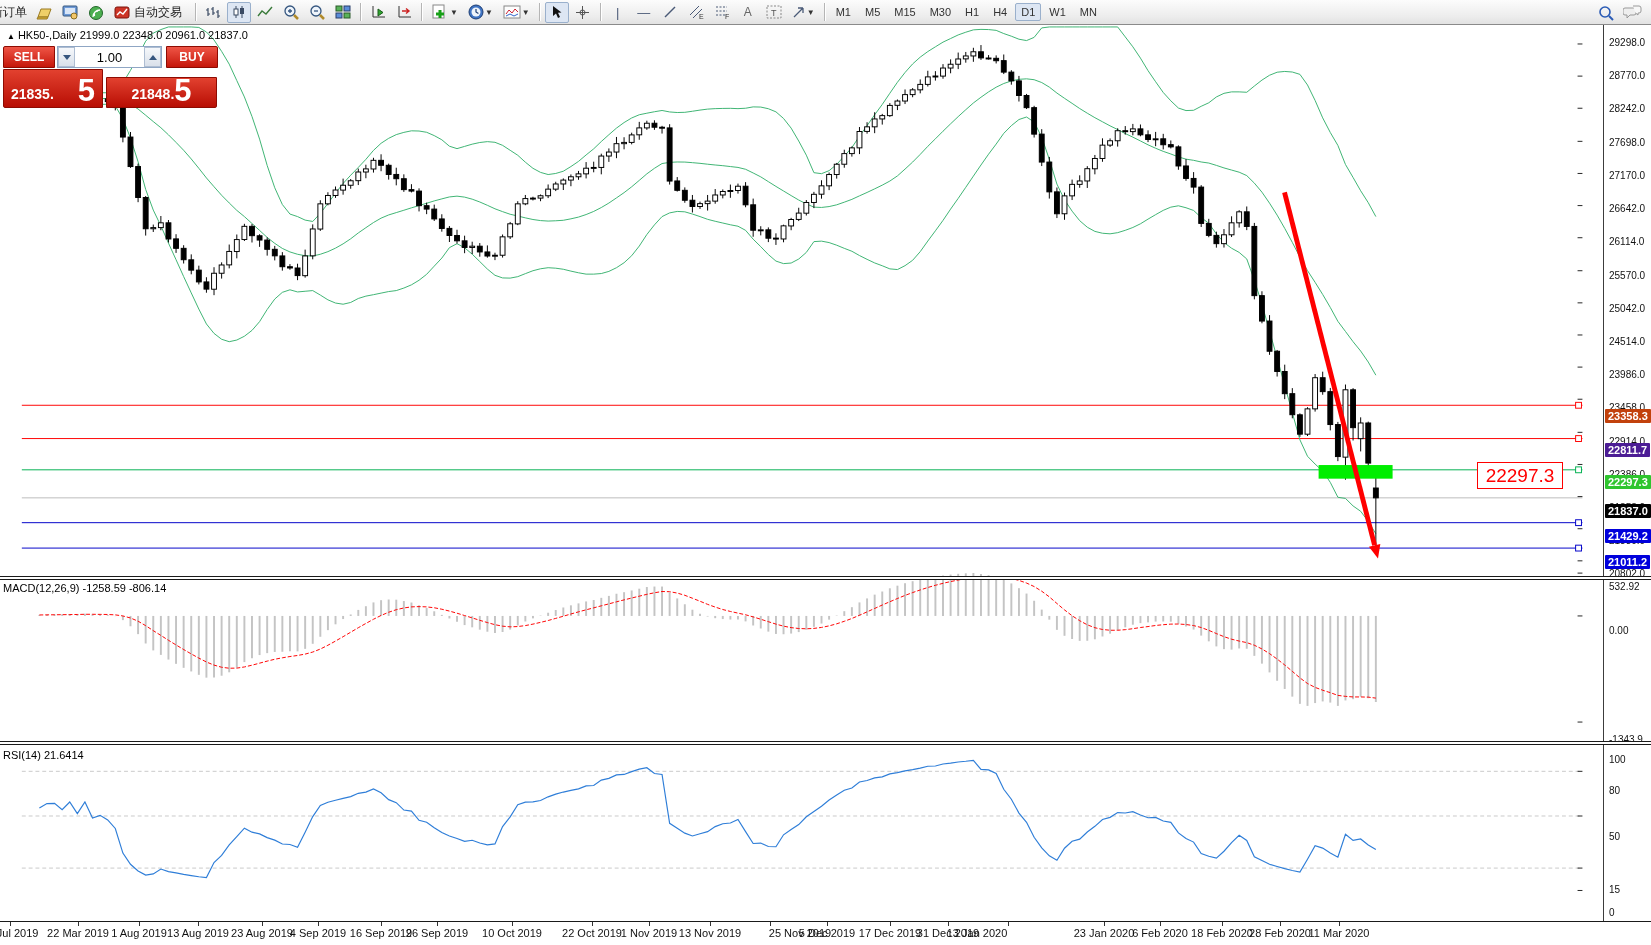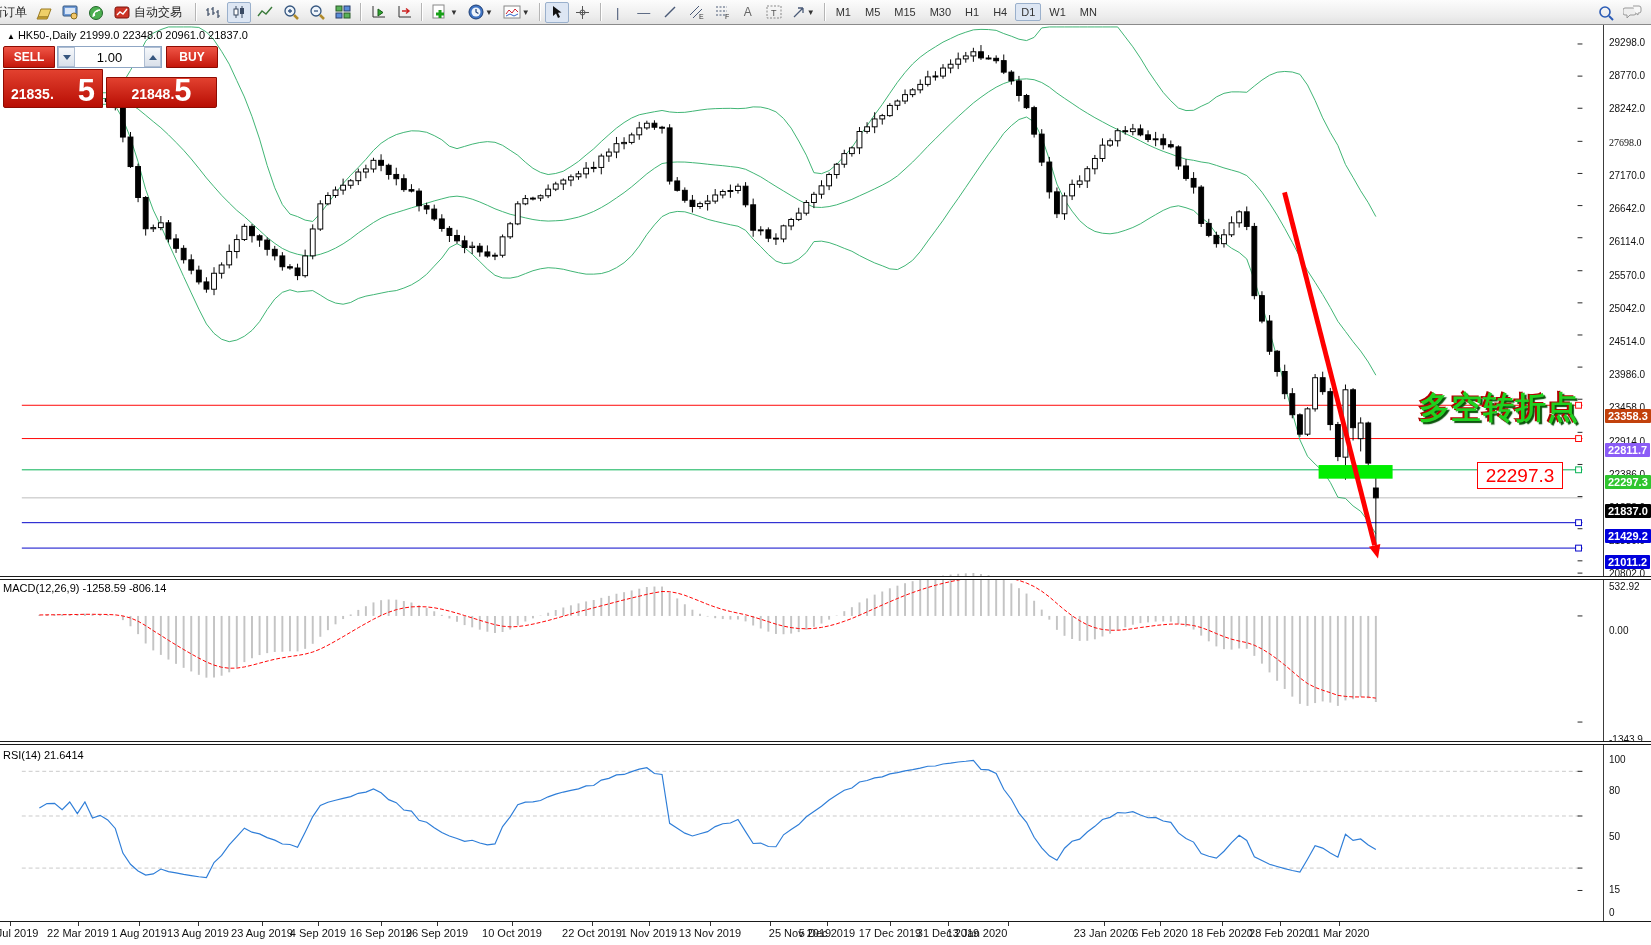--- a/index.html
+++ b/index.html
@@ -886,49 +886,48 @@
         <span class="tp-sm">21835.</span>
           <span class="tp-bg">5</span>
       </div>
       <div class="tp-price" id="tp-price-buy">
         <span class="tp-sm">21848.</span>
           <span class="tp-bg">5</span>
       </div>
     </div>
   </div>
 
-  <div id="annotation" style="color: rgb(31, 209, 31);">多空转折点</div>
   <div id="price-tag" style="color: rgb(255, 0, 0);">22297.3</div>
 
   <div class="pane-label" style="top:557px;">MACD(12,26,9) -1258.59 -806.14</div>
   <div class="pane-label" style="top:724px;">RSI(14) 21.6414</div>
 
   <div class="separator" style="top:551px;"></div>
   <div class="separator" style="top:716px;"></div>
 
   <div id="axis-col">
       <div class="ax-tick" style="top: 12.4956px;">29298.0</div>
       <div class="ax-tick" style="top: 45.4881px;">28770.0</div>
       <div class="ax-tick" style="top: 78.4807px;">28242.0</div>
-      <div class="ax-tick" style="top: 112.473px; font-family: Liberation Serif, serif;">27698.0</div>
+      <div class="ax-tick" style="top: 112.473px;">27698.0</div>
       <div class="ax-tick" style="top: 145.466px;">27170.0</div>
       <div class="ax-tick" style="top: 178.458px;">26642.0</div>
       <div class="ax-tick" style="top: 211.451px;">26114.0</div>
       <div class="ax-tick" style="top: 245.443px;">25570.0</div>
       <div class="ax-tick" style="top: 278.435px;">25042.0</div>
       <div class="ax-tick" style="top: 311.428px;">24514.0</div>
       <div class="ax-tick" style="top: 344.421px;">23986.0</div>
       <div class="ax-tick" style="top: 377.413px;">23458.0</div>
       <div class="ax-tick" style="top: 411.405px;">22914.0</div>
       <div class="ax-tick" style="top: 444.398px;">22386.0</div>
       <div class="ax-tick" style="top: 477.391px;">21858.0</div>
       <div class="ax-tick" style="top: 510.383px;">21330.0</div>
       <div class="ax-tick" style="top: 543.376px;">20802.0</div>
       <div class="ax-badge" style="top: 383.643px; background: #c2410c;">23358.3</div>
-      <div class="ax-badge" style="top: 417.798px; background: #8b5cf6;">22811.7</div>
+      <div class="ax-badge" style="top: 417.798px; background: #4c1d95;">22811.7</div>
       <div class="ax-badge" style="top: 449.94px; background: rgb(47, 197, 47);">22297.3</div>
       <div class="ax-badge" style="top: 504.184px; background: rgb(0, 0, 220); text-align: right;">21429.2</div>
       <div class="ax-badge" style="top: 530.304px; background: rgb(0, 0, 220);">21011.2</div>
       <div class="ax-badge" style="top: 478.703px; background: rgb(0, 0, 0);">21837.0</div>
       <div class="ax-tick" style="top: 555.993px;">532.92</div>
       <div class="ax-tick" style="top: 600px;">0.00</div>
       <div class="ax-tick" style="top: 709px;">-1343.9</div>
       <div class="ax-tick" style="top: 729px;">100</div>
       <div class="ax-tick" style="top: 759.6px;">80</div>
       <div class="ax-tick" style="top: 805.5px;">50</div>

